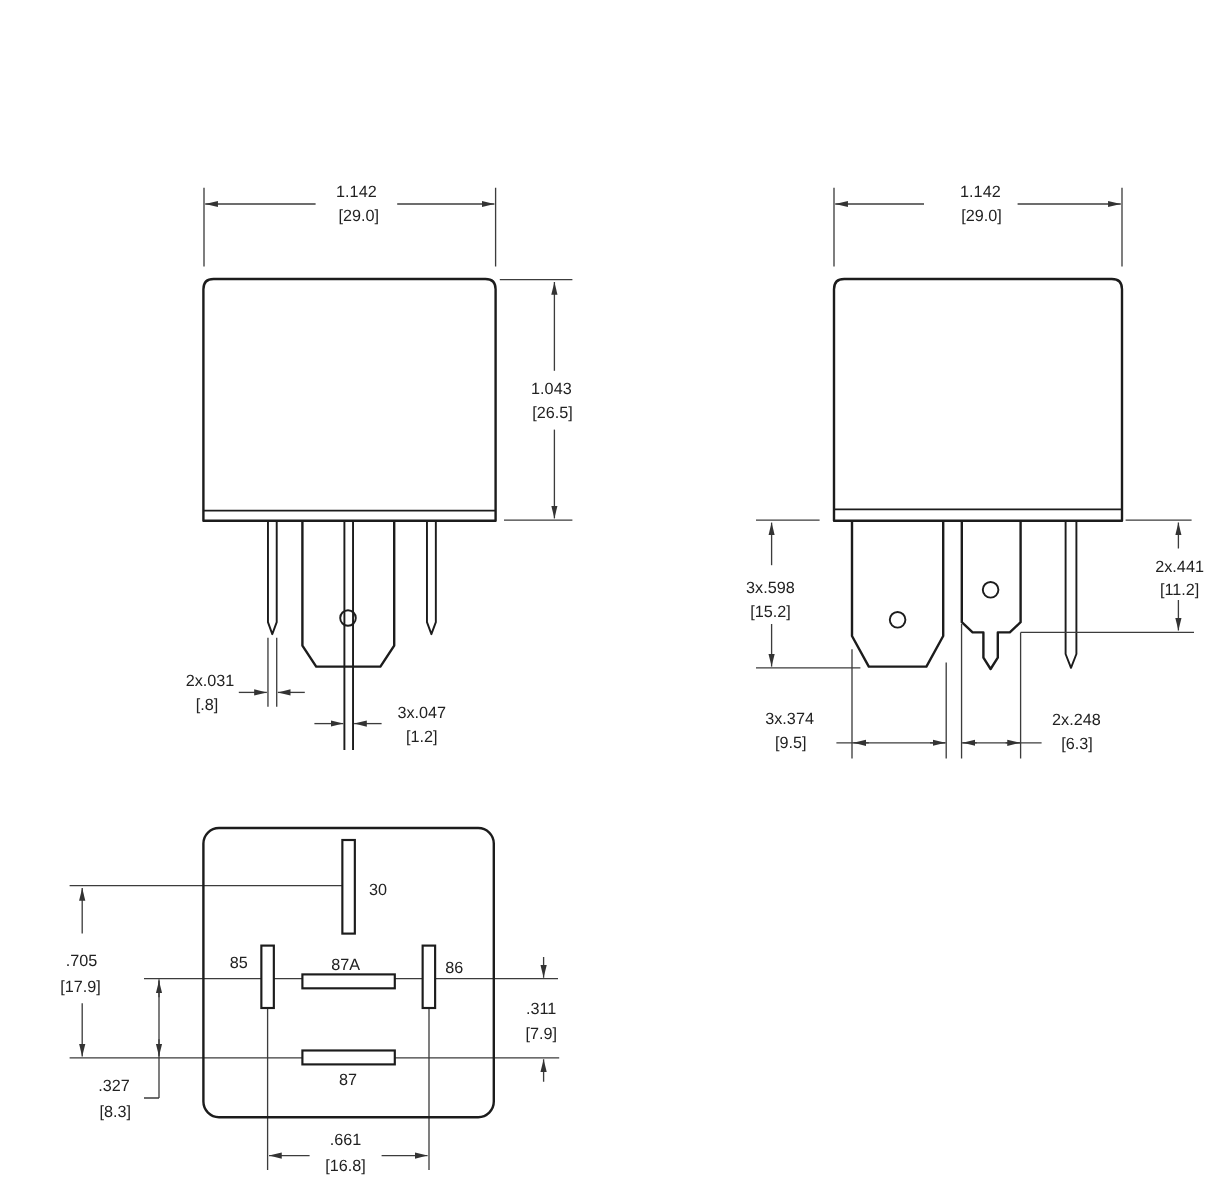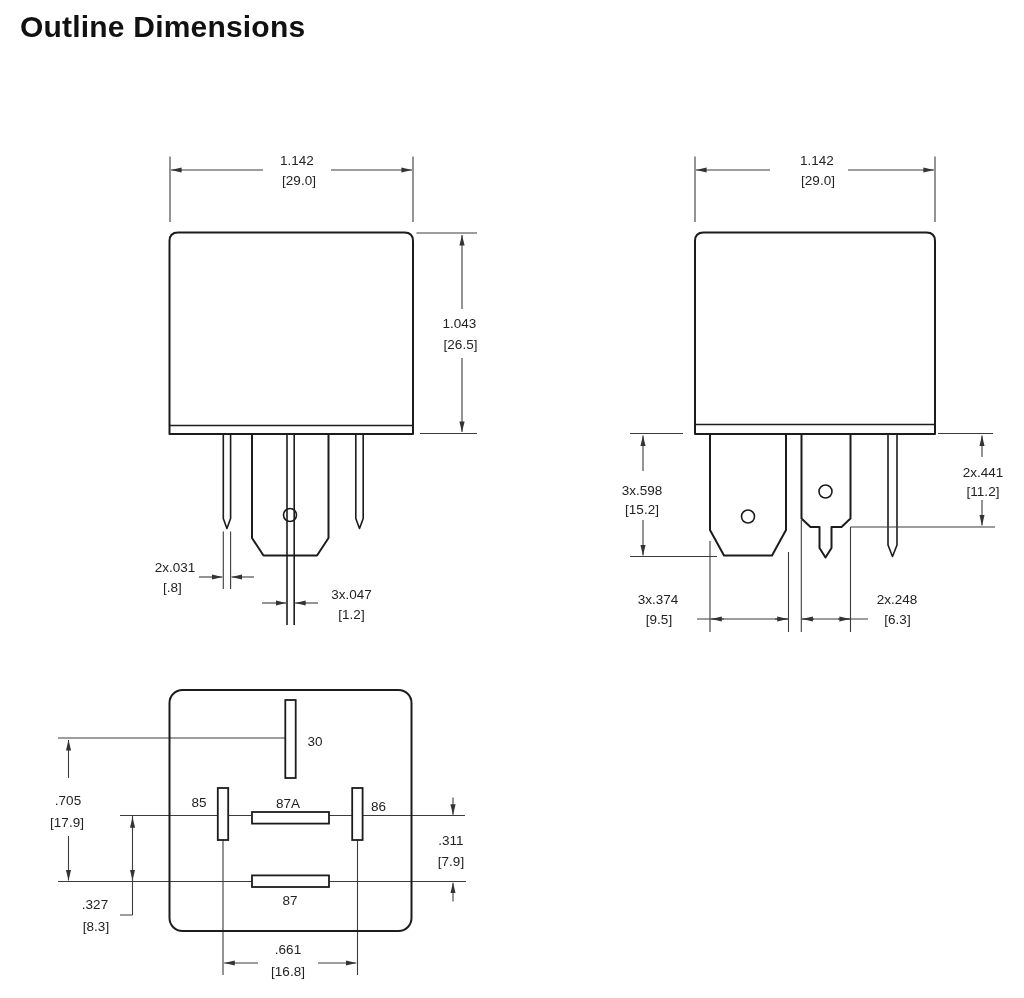--- a/index.html
+++ b/index.html
@@ -13,21 +13,20 @@
   .obj2{stroke:#1c1c1c;stroke-width:1.6;fill:none;stroke-linejoin:round;}
   .flange{stroke:#1c1c1c;stroke-width:1.6;fill:none;}
   .slot{fill:#ffffff;stroke:#1c1c1c;stroke-width:1.8;}
   .dim{stroke:#3c3c3c;stroke-width:1.1;fill:none;}
   .tc{text-anchor:middle;}
 </style>
 </head>
 <body>
 
 <div class="page">
-  <div class="title">Outline Dimensions</div>
 
   <svg width="1024" height="998" viewBox="0 0 1024 998">
     <defs>
       <marker id="arw" viewBox="0 0 11 6" markerWidth="11" markerHeight="6" refX="10.6" refY="3" orient="auto" markerUnits="userSpaceOnUse">
         <path d="M0,0.4 L10.6,3 L0,5.6 Z" fill="#333"></path>
       </marker>
     </defs>
 
     <g>
 

